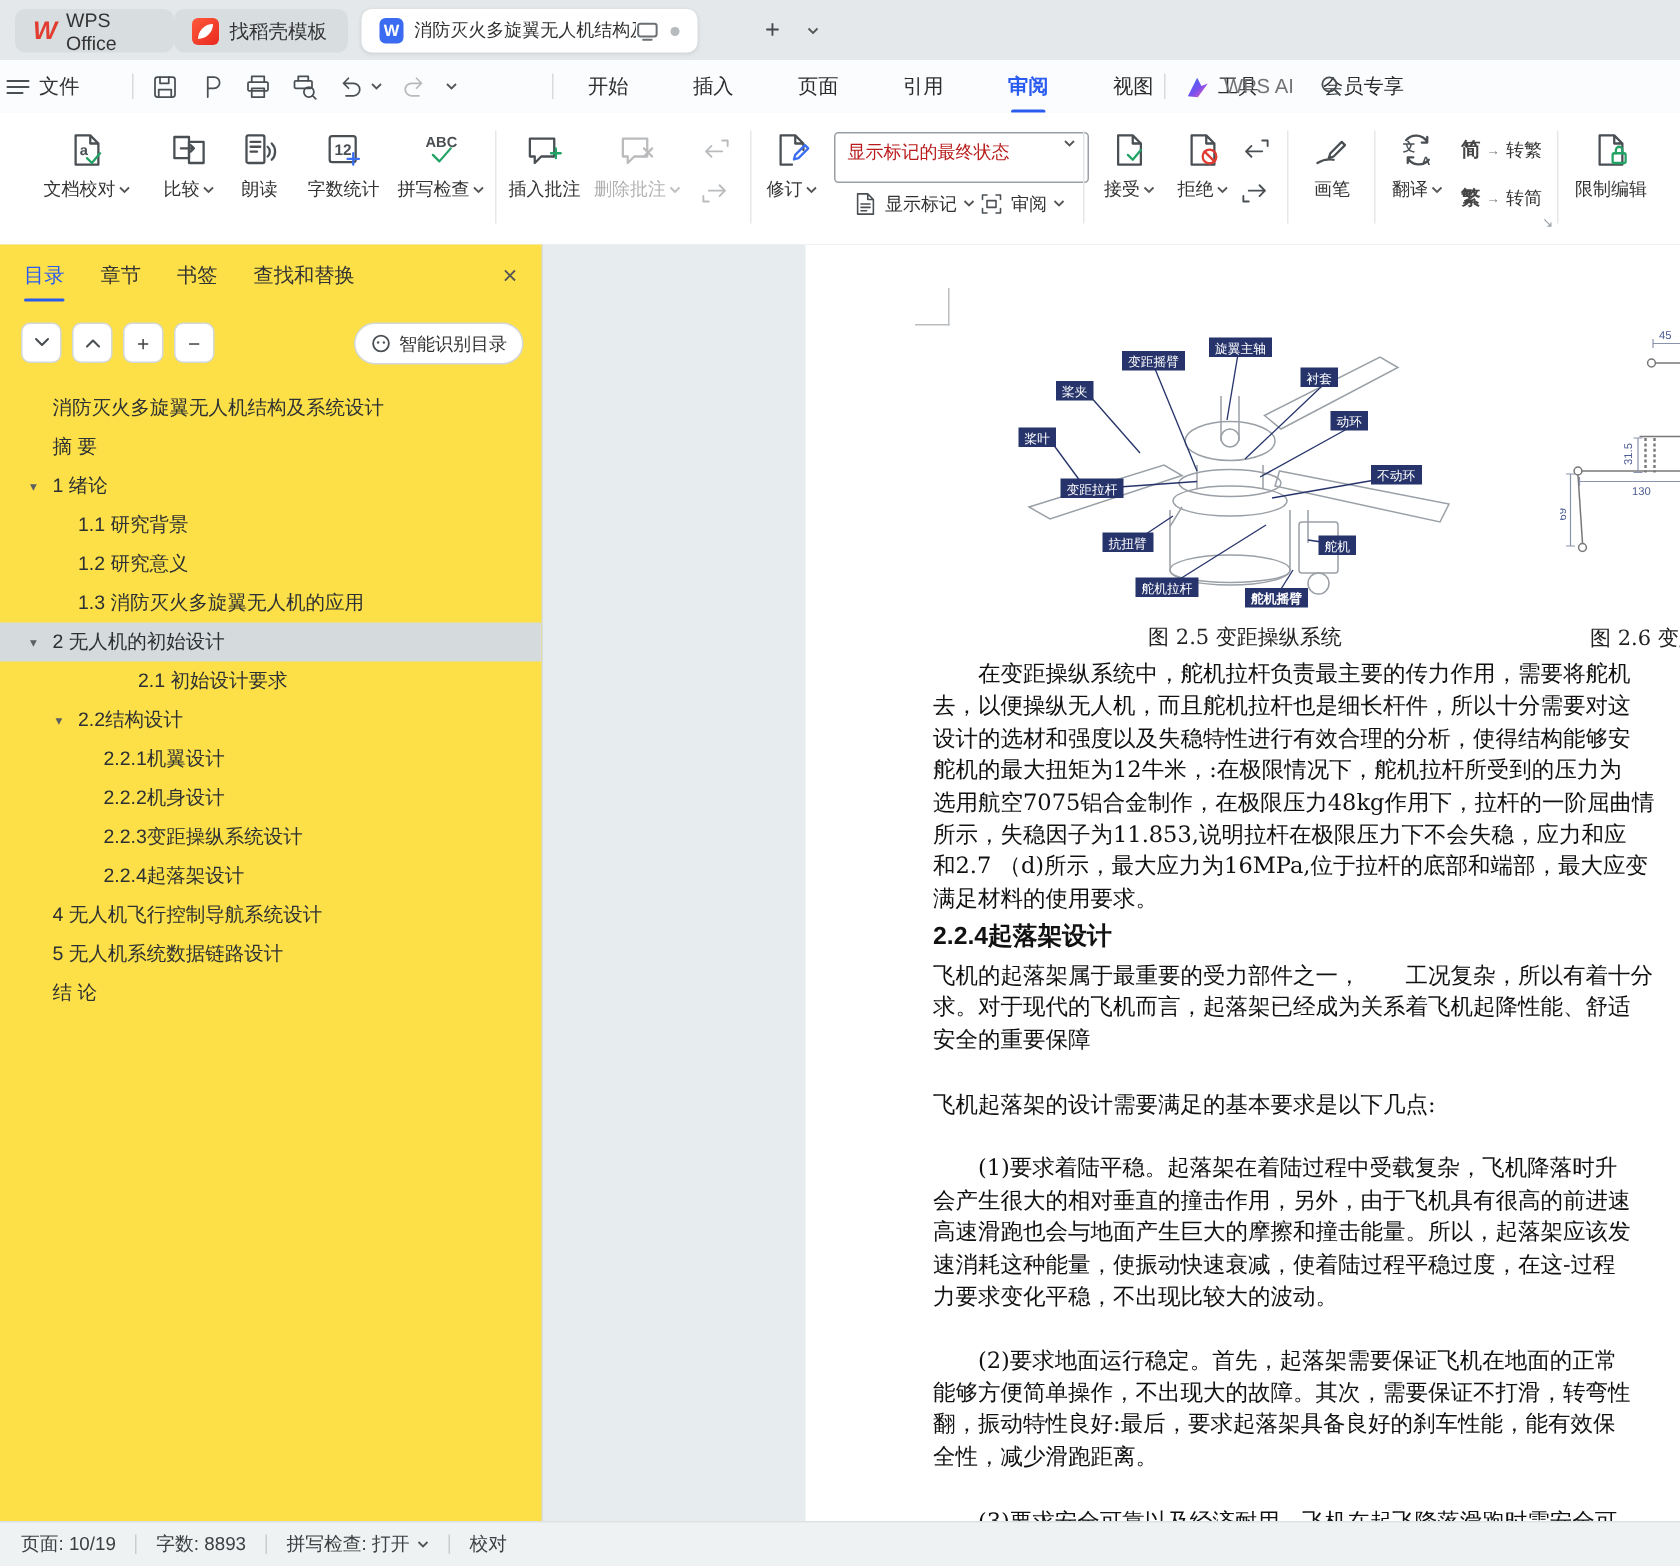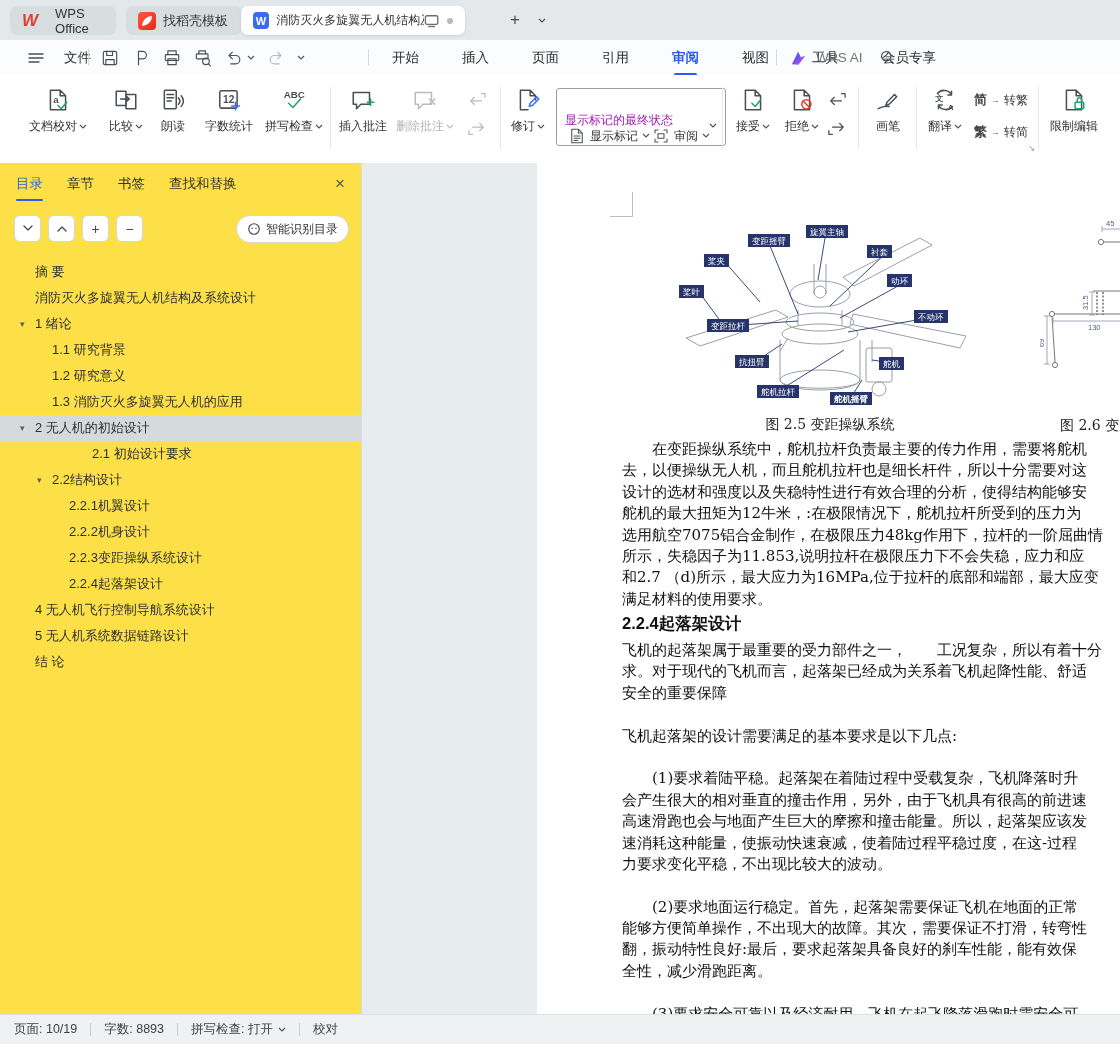--- a/index.html
+++ b/index.html
@@ -30,22 +30,22 @@
   .menu-item.active{color:#2b5cf0;font-weight:bold}
   .menu-item.active:after{content:"";position:absolute;left:2px;right:2px;bottom:-9px;height:3px;border-radius:2px;background:#2b5cf0}
   .caret{width:8px;height:6px}
   .caret path{stroke:#555;fill:none;stroke-width:1.2}
   
   .ribbon{position:absolute;top:75px;left:0;right:0;height:88px;background:#fff;border-bottom:1px solid #dfe3e5}
   .rbtn{position:absolute;display:flex;flex-direction:column;align-items:center;font-size:12px;color:#333;white-space:nowrap}
   .rbtn .lbl{margin-top:5px;display:flex;align-items:center;gap:2px}
   .rsep{position:absolute;top:12px;height:62px;width:1px;background:#e5e8ea}
   .dis{opacity:.38}
-  .combo{position:absolute;display:flex;align-items:flex-end;justify-content:space-between;
-         border:1px solid #9aa0a5;border-radius:3px;background:#fff;font-size:12px;color:#a21caf;padding:16px 8px}
+  .combo{position:absolute;display:flex;align-items:flex-start;justify-content:space-between;
+         border:1px solid #9aa0a5;border-radius:3px;background:#fff;font-size:12px;color:#b91c1c;padding:4px 8px}
   .rrow{position:absolute;display:flex;align-items:center;gap:4px;font-size:12px;color:#333}
   .cjkchar{font-size:13px;font-weight:bold;color:#444}
   .minarrow{font-size:9px;color:#777}
   .corner-arrow{position:absolute;font-size:9px;color:#9aa0a5}
   
   .sidebar{position:absolute;left:0;top:163px;width:361px;bottom:29px;background:#fde047;border-right:1px solid #d8dcde}
   .stabs{display:flex;align-items:center;gap:24px;padding:0 16px;height:42px;font-size:13.5px;color:#333}
   .stab{position:relative}
   .stab.active{color:#2b5cf0}
   .stab.active:after{content:"";position:absolute;left:0;right:0;bottom:-8px;height:2.5px;border-radius:2px;background:#2b5cf0}
@@ -77,43 +77,43 @@
   .statusbar{position:absolute;left:0;right:0;bottom:0;height:29px;background:#eef2f3;border-top:1px solid #dde1e3;
              display:flex;align-items:center;gap:13px;padding:0 14px;font-size:12.5px;color:#3d4043}
   .ssep{width:1px;height:13px;background:#c9cdd0}
 </style>
 </head>
 <body>
 
 <div class="tabbar">
   <div class="chip inactive" style="left:10px;width:82px">
     <span class="wps-w">W</span>
-    <span style="margin-left:18px">WPS Office</span>
-  </div>
-  <div class="chip inactive" style="left:126px;width:92px">
+    <span style="margin-left:7px">WPS Office</span>
+  </div>
+  <div class="chip inactive" style="left:116px;width:92px">
     <span class="docer-ico"></span>
     <span style="margin-left:7px">找稻壳模板</span>
   </div>
   <div class="chip active" style="left:241px;width:200px">
     <span class="wdoc-ico">W</span>
     <span class="tab-title">消防灭火多旋翼无人机结构及</span>
     <svg width="16" height="14" viewBox="0 0 16 14">
       <rect x="1.5" y="1.5" width="13" height="9" rx="1.5" class="ico" style="stroke:#6a6f73"></rect>
       <path d="M5,12.8 h6" class="ico" style="stroke:#6a6f73"></path>
     </svg>
     <span class="unsaved-dot"></span>
   </div>
   <div class="tbtn" style="left:510px">+</div>
   <svg class="caret" style="position:absolute;left:538px;top:18px" viewBox="0 0 8 6">
       <path d="M1,1 l3,3 3,-3"></path>
     </svg>
 </div>
 
 <div class="menubar">
-  <div class="mb-group" style="left:28px;gap:20px">
+  <div class="mb-group" style="left:4px;gap:6px">
     <svg width="16" height="12" viewBox="0 0 16 12">
       <path d="M1,2 h14 M1,6 h14 M1,10 h10" class="ico"></path>
     </svg>
     <span style="font-size:13.5px">文件</span>
   </div>
   <div class="mb-sep" style="left:88px"></div>
   <div class="mb-group" style="left:100px;gap:11px">
     <svg width="20" height="20" viewBox="0 0 24 24">
       <rect x="4" y="4" width="16" height="16" rx="2" class="ico"></rect>
         <path d="M8,4 v5 h7 v-5 M7,20 v-6 h10 v6" class="ico"></path>
@@ -425,25 +425,25 @@
     <svg width="14" height="14" viewBox="0 0 16 16">
       <circle cx="8" cy="8" r="6" class="ico"></circle>
         <circle cx="5.8" cy="7.2" r=".9" fill="#4a4f54" stroke="none"></circle>
       <circle cx="10.2" cy="7.2" r=".9" fill="#4a4f54" stroke="none"></circle>
     </svg>
     <span>智能识别目录</span>
   </div>
   <div class="toclist" id="toc-list">
       <div class="toc-row" style="padding-left: 20px;">
         <span class="toc-arrow"></span>
+        <span class="toc-label">消防灭火多旋翼无人机结构及系统设计</span>
+      </div>
+      <div class="toc-row" style="padding-left: 20px;">
+        <span class="toc-arrow"></span>
         <span class="toc-label">摘 要</span>
-      </div>
-      <div class="toc-row" style="padding-left: 20px;">
-        <span class="toc-arrow"></span>
-        <span class="toc-label">消防灭火多旋翼无人机结构及系统设计</span>
       </div>
       <div class="toc-row" style="padding-left: 20px;">
         <span class="toc-arrow">▾</span>
         <span class="toc-label">1 绪论</span>
       </div>
       <div class="toc-row" style="padding-left: 37px;">
         <span class="toc-arrow"></span>
         <span class="toc-label">1.1 研究背景</span>
       </div>
       <div class="toc-row" style="padding-left: 37px;">

